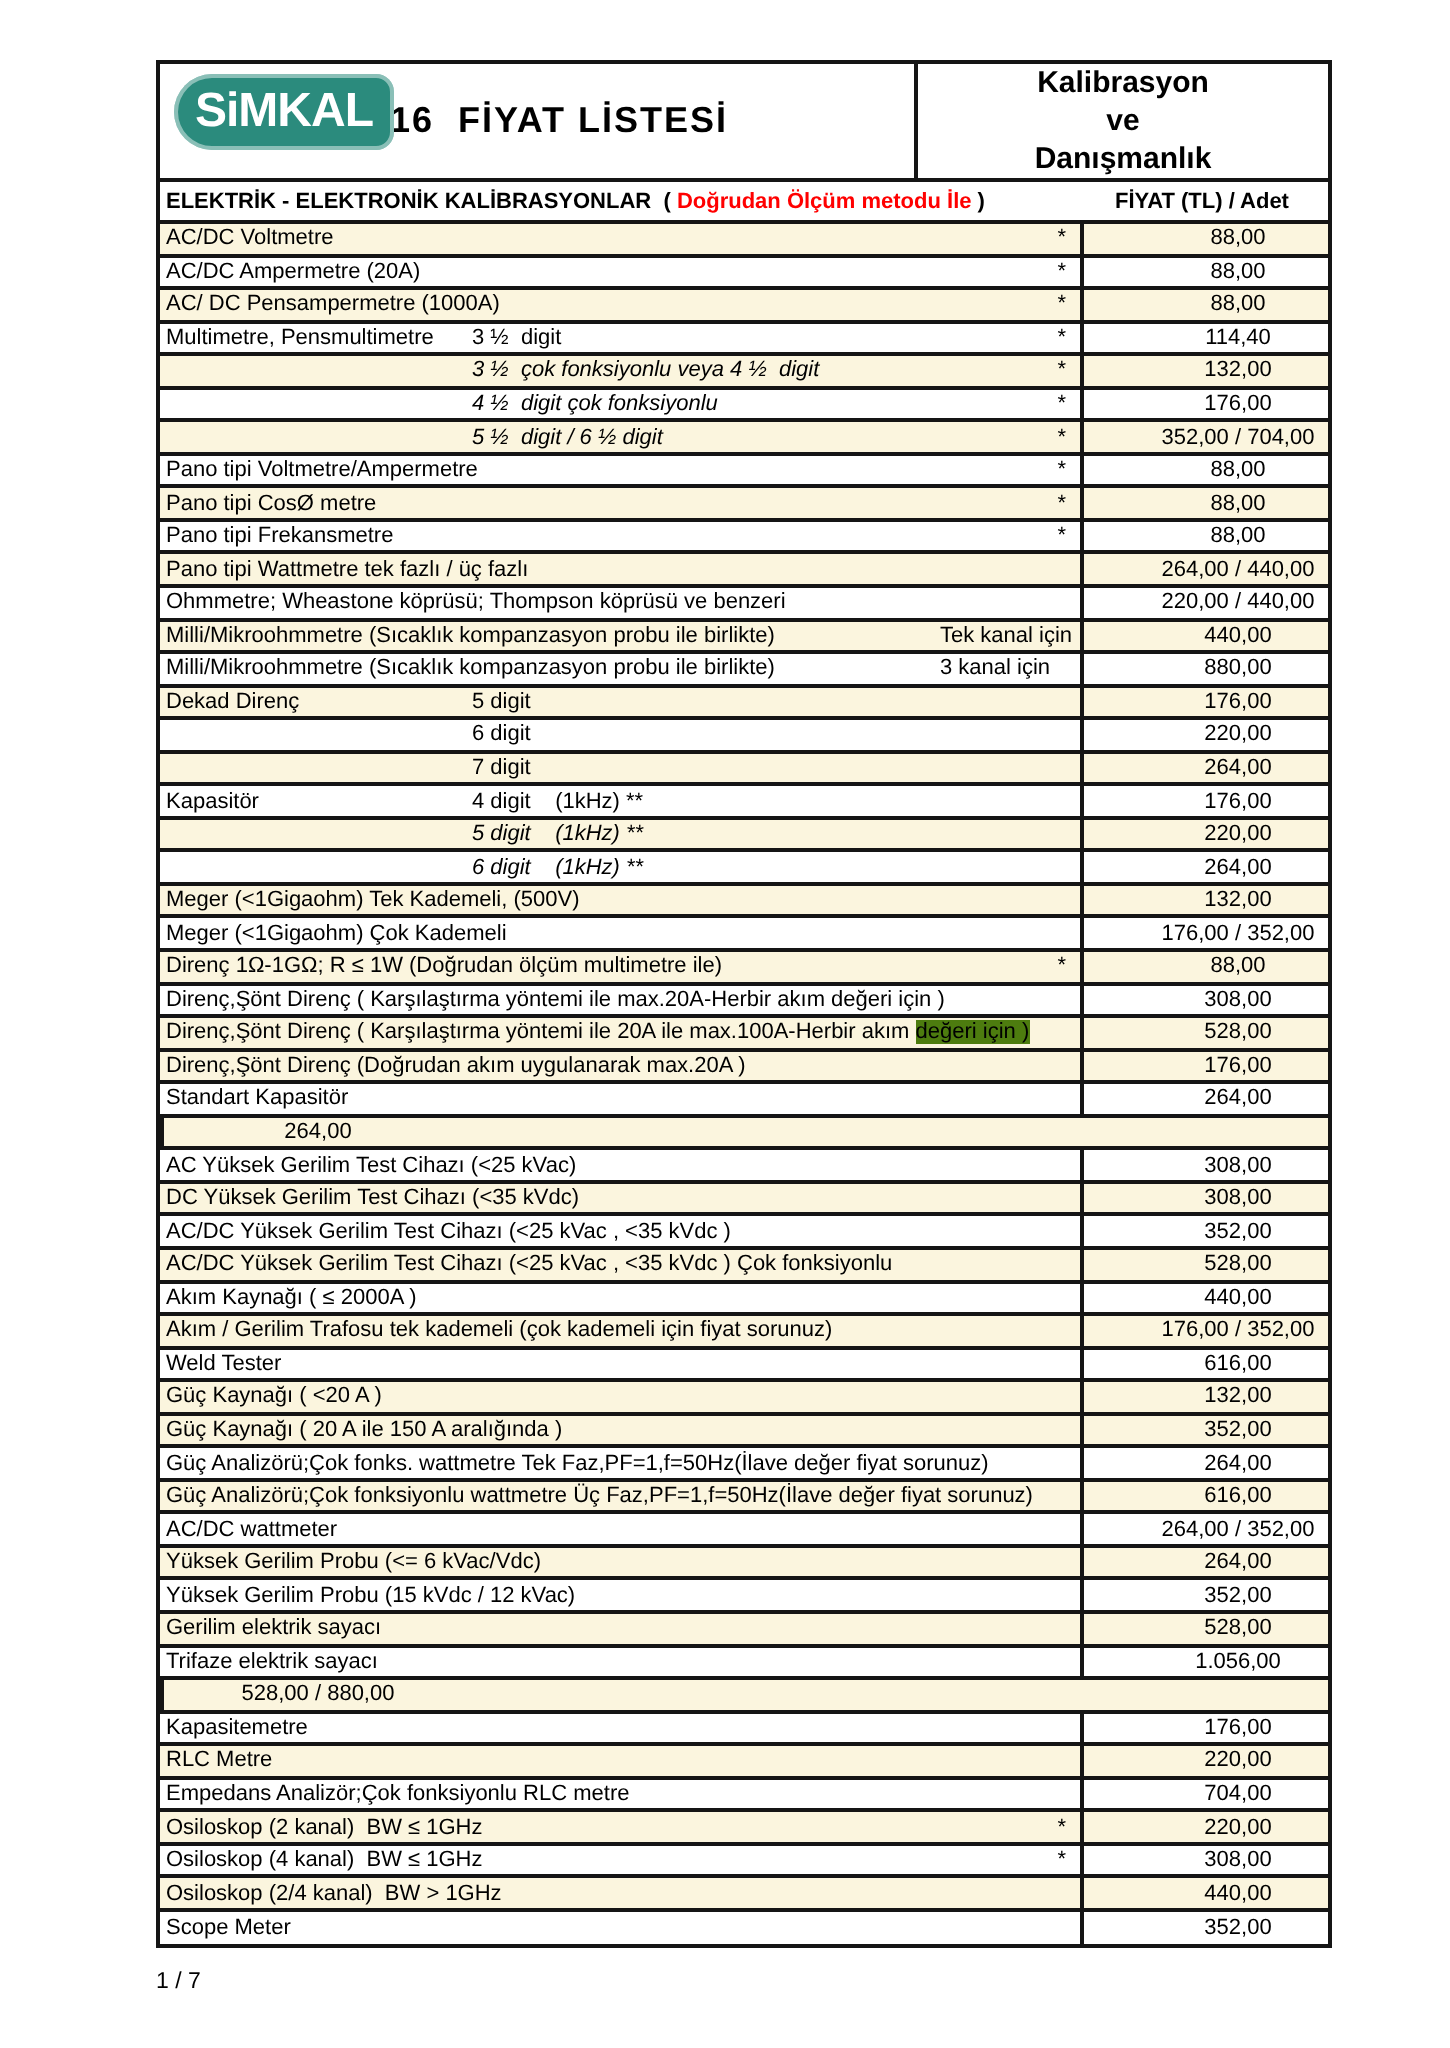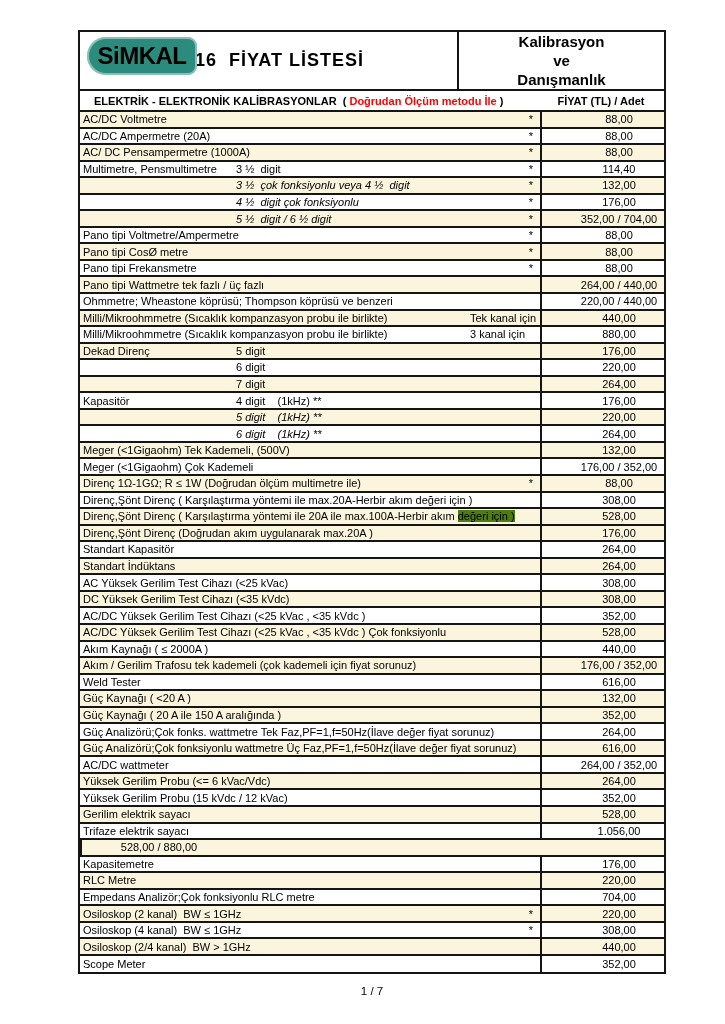--- a/index.html
+++ b/index.html
@@ -14,49 +14,49 @@
     position:relative;width:725px;height:1024px;background:#fff;
     font-family:"Liberation Sans","DejaVu Sans",sans-serif;color:#000;overflow:hidden;
   }
   .doc{position:absolute;left:78px;top:30px;width:588px;border:2px solid var(--ink);}
   
   .hdr{display:flex;height:59px;border-bottom:2px solid var(--ink);}
   .hdr-left{flex:1;position:relative;display:flex;align-items:center;justify-content:center;}
   .logo{
     position:absolute;left:7px;top:5px;width:110px;height:38px;background:var(--teal);
     border-radius:19px 9px 9px 19px;display:flex;align-items:center;justify-content:center;
-    color:#000000;font-weight:bold;font-size:24px;letter-spacing:-0.5px;
+    color:#ffffff;font-weight:bold;font-size:24px;letter-spacing:-0.5px;
     box-shadow:inset 0 0 0 2px rgba(255,255,255,0.45);
   }
   .title{font-size:18px;font-weight:bold;letter-spacing:1px;white-space:pre;}
   .hdr-right{
     width:207px;border-left:2px solid var(--ink);display:flex;flex-direction:column;
     align-items:center;justify-content:center;font-weight:bold;font-size:15px;line-height:19px;
   }
   
   .sec{display:flex;align-items:center;height:21px;border-bottom:2px solid var(--ink);
        font-weight:bold;font-size:11px;}
-  .sec-left{flex:1;padding-left:14px;white-space:pre;}
+  .sec-left{flex:1;padding-left:3px;white-space:pre;}
   .sec-left .red{color:var(--red);}
   .sec-right{width:126px;text-align:center;}
   
   .row{display:flex;height:16.56px;border-bottom:2px solid var(--ink);font-size:11px;background:#fff;}
   .row:last-child{border-bottom:none;}
   .row.bg-b{background:var(--beige);}
   .ci{flex:1;position:relative;display:flex;align-items:center;padding-left:3px;
       white-space:pre;overflow:hidden;}
   .cp{width:124px;border-left:2px solid var(--ink);display:flex;align-items:center;
       justify-content:center;white-space:pre;padding-left:32px;}
   .sub{position:absolute;top:50%;transform:translateY(-50%);white-space:pre;padding-left:44px;}
   .sub.p1{left:112px;}
   .sub.p2{left:346px;}
   .it{font-style:italic;}
   .star{position:absolute;right:7px;top:50%;transform:translateY(-50%);}
   .hl{background:#4d7c0f;}
-  .footer{position:absolute;left:78px;width:588px;top:985px;text-align:center;font-size:11.5px;}
+  .footer{position:absolute;left:78px;width:588px;top:985px;text-align:left;font-size:11.5px;}
 </style>
 </head>
 <body>
 
 <div class="page">
   <div class="doc">
 
     <div class="hdr">
       <div class="hdr-left">
         <div class="logo">
@@ -179,21 +179,20 @@
         </div>
         <div class="row bg-b">
           <div class="ci"><span class="lbl">Direnç,Şönt Direnç (Doğrudan akım uygulanarak max.20A )</span></div>
           <div class="cp">176,00</div>
         </div>
         <div class="row bg-w">
           <div class="ci"><span class="lbl">Standart Kapasitör</span></div>
           <div class="cp">264,00</div>
         </div>
         <div class="row bg-b">
-          <div class="ci"><span class="lbl">Standart İndüktans</span></div>
           <div class="cp">264,00</div>
         </div>
         <div class="row bg-w">
           <div class="ci"><span class="lbl">AC Yüksek Gerilim Test Cihazı (&lt;25 kVac)</span></div>
           <div class="cp">308,00</div>
         </div>
         <div class="row bg-b">
           <div class="ci"><span class="lbl">DC Yüksek Gerilim Test Cihazı (&lt;35 kVdc)</span></div>
           <div class="cp">308,00</div>
         </div>

